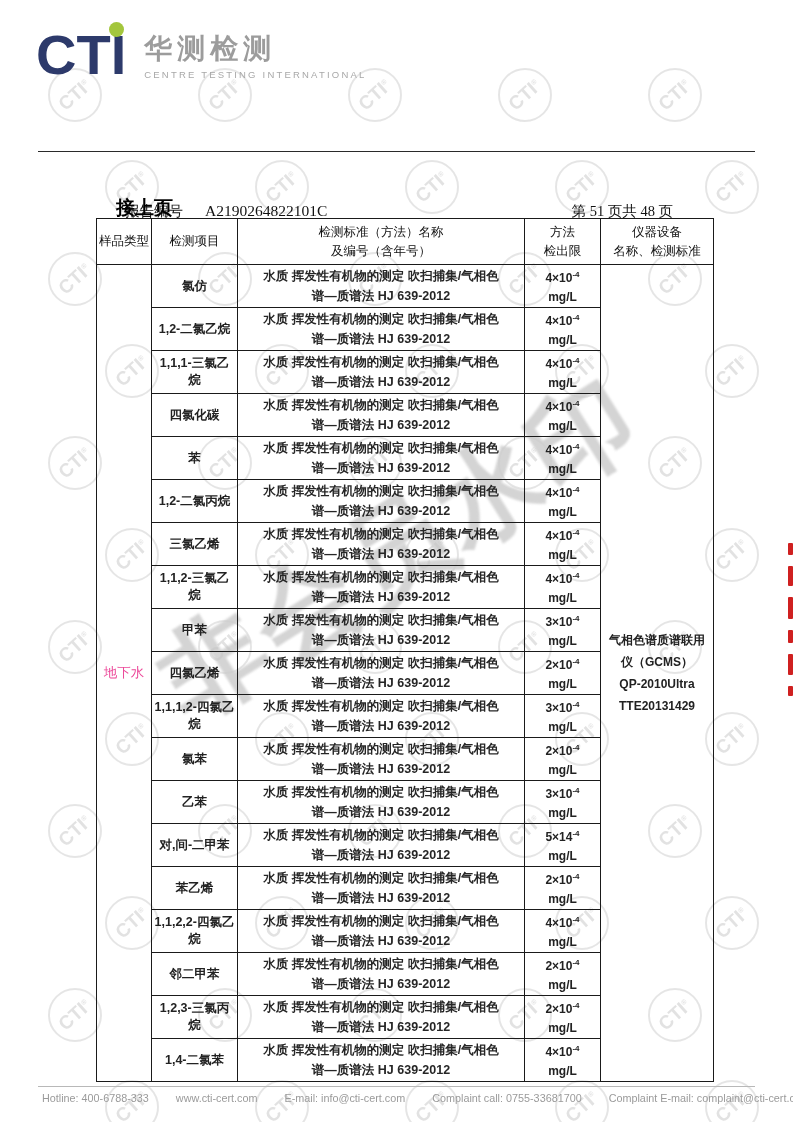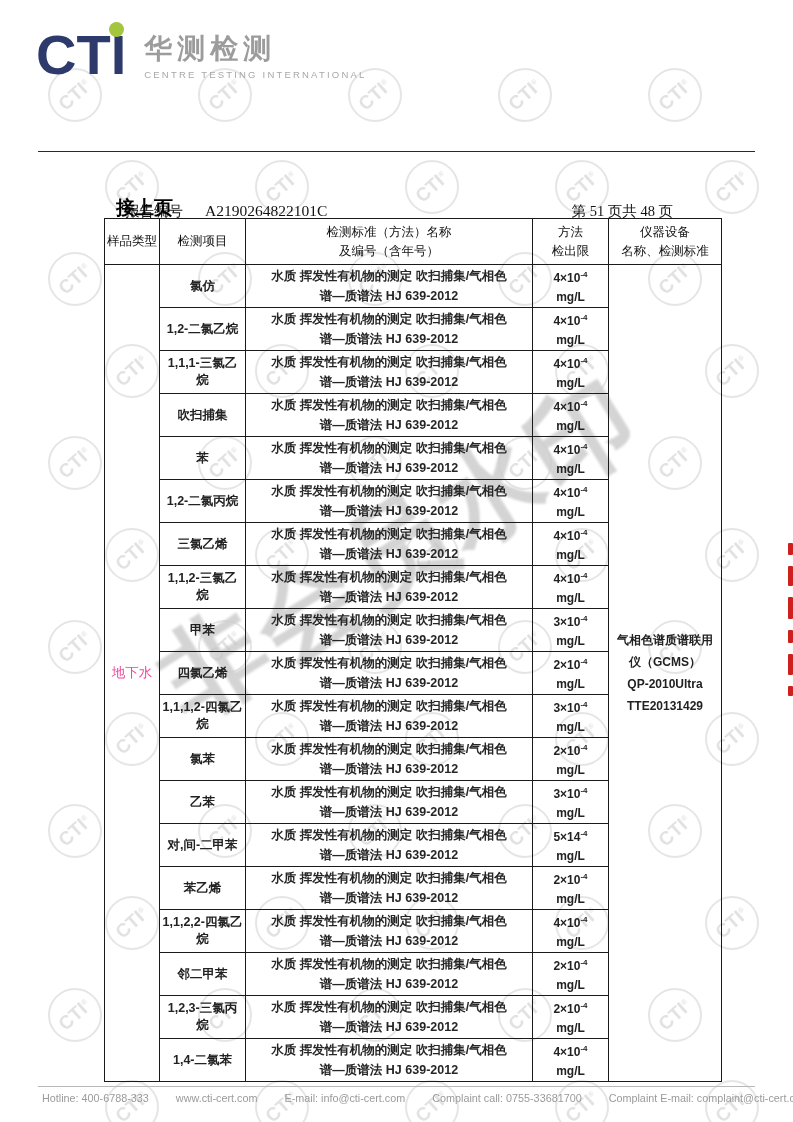--- a/index.html
+++ b/index.html
@@ -52,21 +52,21 @@
   }
   .title-rule{position:absolute;top:151px;left:38px;right:38px;border-top:1.6px solid #2a2a2a;}
   .meta-row{position:absolute;top:162px;left:125px;right:120px;display:flex;align-items:baseline;
     font-family:"Liberation Serif", serif;font-size:14.5px;color:#111;}
   .meta-number{margin-left:22px;font-size:15.5px;margin-top:40px;}
   .meta-page{margin-left:auto;}
   .continued{position:absolute;top:195px;left:116px;font-family:"Liberation Serif", serif;
     font-size:19px;font-weight:bold;color:#000;}
   
   table.results{
-    position:absolute;left:104px;top:218px;border-collapse:collapse;table-layout:fixed;
+    position:absolute;left:96px;top:218px;border-collapse:collapse;table-layout:fixed;
     width:617px;background:transparent;
   }
   table.results col.c1{width:55px;}
   table.results col.c2{width:86px;}
   table.results col.c3{width:287px;}
   table.results col.c4{width:76px;}
   table.results col.c5{width:113px;}
   table.results td,table.results th{
     border:1px solid #1a1a1a;padding:0 2px;text-align:center;vertical-align:middle;
     background:transparent;
@@ -367,21 +367,21 @@
     <td class="c-method">
       <div class="m1">水质 挥发性有机物的测定 吹扫捕集/气相色</div>
             <div class="m2">谱—质谱法 HJ 639-2012</div>
     </td>
     <td class="c-limit">
       <div class="lim"><span class="base">4×10</span><sup class="exp">-4</sup></div>
       <div class="unit">mg/L</div>
     </td>
   </tr>
         <tr class="data-row">
-    <td class="c-item">吹扫捕集</td>
+    <td class="c-item">四氯化碳</td>
     <td class="c-method">
       <div class="m1">水质 挥发性有机物的测定 吹扫捕集/气相色</div>
             <div class="m2">谱—质谱法 HJ 639-2012</div>
     </td>
     <td class="c-limit">
       <div class="lim"><span class="base">4×10</span><sup class="exp">-4</sup></div>
       <div class="unit">mg/L</div>
     </td>
   </tr>
         <tr class="data-row">

